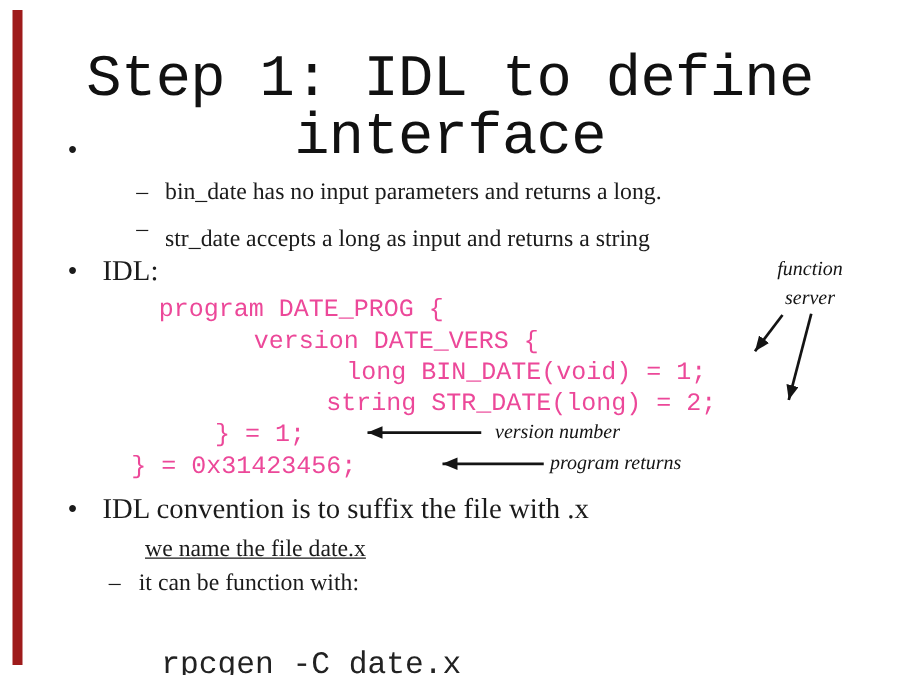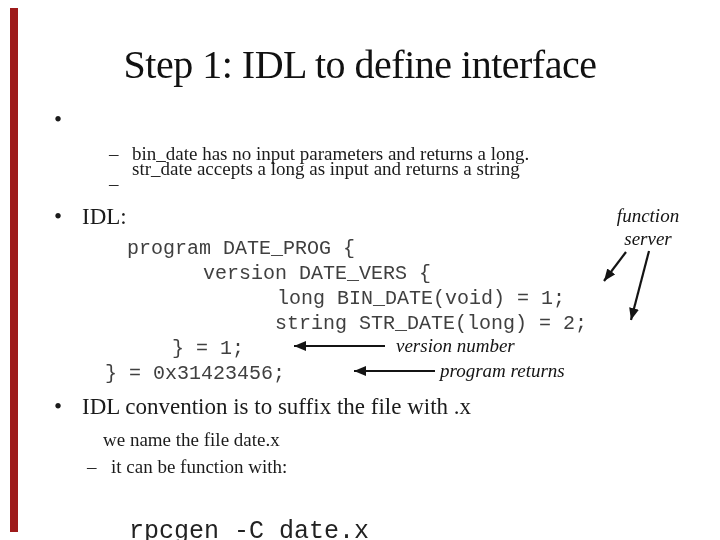--- a/index.html
+++ b/index.html
@@ -3,65 +3,65 @@
 <meta charset="utf-8">
 <style>
   html,body{margin:0;padding:0;background:#ffffff;}
   .slide{
     position:relative;width:720px;height:540px;background:#ffffff;
     overflow:hidden;font-family:"Liberation Serif","DejaVu Serif",serif;color:#1b1b1b;
   }
   .accent-bar{position:absolute;left:10px;top:8px;width:8px;height:524px;}
   .title{
     position:absolute;left:0;right:0;top:42px;text-align:center;
-    font-family:Liberation Serif, serif;
-    font-size:40px;line-height:46px;color:#111;letter-spacing:-0.5px;
+    font-family:Liberation Mono, monospace;
+    font-size:47px;line-height:46px;color:#111;letter-spacing:-0.5px;
   }
   .t{position:absolute;white-space:nowrap;}
   .lvl1{font-size:23px;line-height:30px;}
   .lvl2{font-size:19px;line-height:25px;}
   .code{
     font-family:"Liberation Mono","DejaVu Sans Mono",monospace;
-    font-size:20px;line-height:24px;color:#404040;
+    font-size:20px;line-height:24px;color:#ec4899;
   }
   .code-sm{
     font-family:"Liberation Mono","DejaVu Sans Mono",monospace;
     font-size:25px;line-height:24px;color:#222;margin-top:40px;
   }
   .annot{
-    font-style:italic;font-size:19px;line-height:23px;color:#141414;
+    font-style:italic;font-size:16px;line-height:23px;color:#141414;
     font-family:"Liberation Serif","DejaVu Serif",serif;
   }
   .annot-fn{left:598px;top:204px;width:100px;text-align:center;white-space:nowrap;}
   svg.arrows{position:absolute;left:0;top:0;pointer-events:none;}
 </style>
 </head>
 <body>
 
 <div class="slide">
 
   <div class="accent-bar" style="background: rgb(158, 27, 27);"></div>
 
   <div class="title">Step 1: IDL to define interface</div>
 
   <span class="t lvl1" style="left:54px;top:105px;">•</span>
 
   <span class="t lvl2" style="left:109px;top:141px;">–</span>
   <span class="t lvl2" style="left:132px;top:141px;">bin_date has no input parameters and returns a long.</span>
 
   <span class="t lvl2" style="left:109px;top:171px;">–</span>
-  <span class="t lvl2" style="left:132px;top:156px;text-align:right;">str_date accepts a long as input and returns a string</span>
+  <span class="t lvl2" style="left:132px;top:179px;text-align:right;">str_date accepts a long as input and returns a string</span>
 
   <span class="t lvl1" style="left:54px;top:202px;">•</span>
   <span class="t lvl1" style="left:82px;top:202px;">IDL:</span>
 
   <span class="t code" style="left:127px;top:237px;">program DATE_PROG {</span>
   <span class="t code" style="left:203px;top:262px;">version DATE_VERS {</span>
   <span class="t code" style="left:277px;top:287px;">long BIN_DATE(void) = 1;</span>
-  <span class="t code" style="left:275px;top:312px;">string STR_DATE(long) = 2;</span>
+  <span class="t code" style="left:261px;top:312px;">string STR_DATE(long) = 2;</span>
   <span class="t code" style="left:172px;top:337px;">} = 1;</span>
   <span class="t code" style="left:105px;top:362px;">} = 0x31423456;</span>
 
   <div class="t annot annot-fn">
     <div>function</div>
     <div>server</div>
   </div>
   <span class="t annot" style="left:396px;top:334px;">version number</span>
   <span class="t annot" style="left:440px;top:359px;">program returns</span>
 
@@ -73,20 +73,20 @@
     </defs>
     <line x1="385" y1="346" x2="294" y2="346" stroke="#141414" stroke-width="2.2" marker-end="url(#ah)"></line>
     <line x1="435" y1="371" x2="354" y2="371" stroke="#141414" stroke-width="2.2" marker-end="url(#ah)"></line>
     <line x1="626" y1="252" x2="604" y2="281" stroke="#141414" stroke-width="2.2" marker-end="url(#ah)"></line>
     <line x1="649" y1="251" x2="631" y2="320" stroke="#141414" stroke-width="2.2" marker-end="url(#ah)"></line>
   </svg>
 
   <span class="t lvl1" style="left:54px;top:392px;">•</span>
   <span class="t lvl1" style="left:82px;top:392px;">IDL convention is to suffix the file with .x</span>
 
-  <span class="t lvl2" style="left:103px;top:427px;">we name the file date.x</span>
+  <span class="t lvl2" style="left:116px;top:427px;text-decoration:underline;">we name the file date.x</span>
 
   <span class="t lvl2" style="left:87px;top:454px;">–</span>
   <span class="t lvl2" style="left:111px;top:454px;">it can be function with:</span>
 
   <span class="t code-sm" style="left:129px;top:480px;">rpcgen -C date.x</span>
 
 </div>
 
 </body></html>

